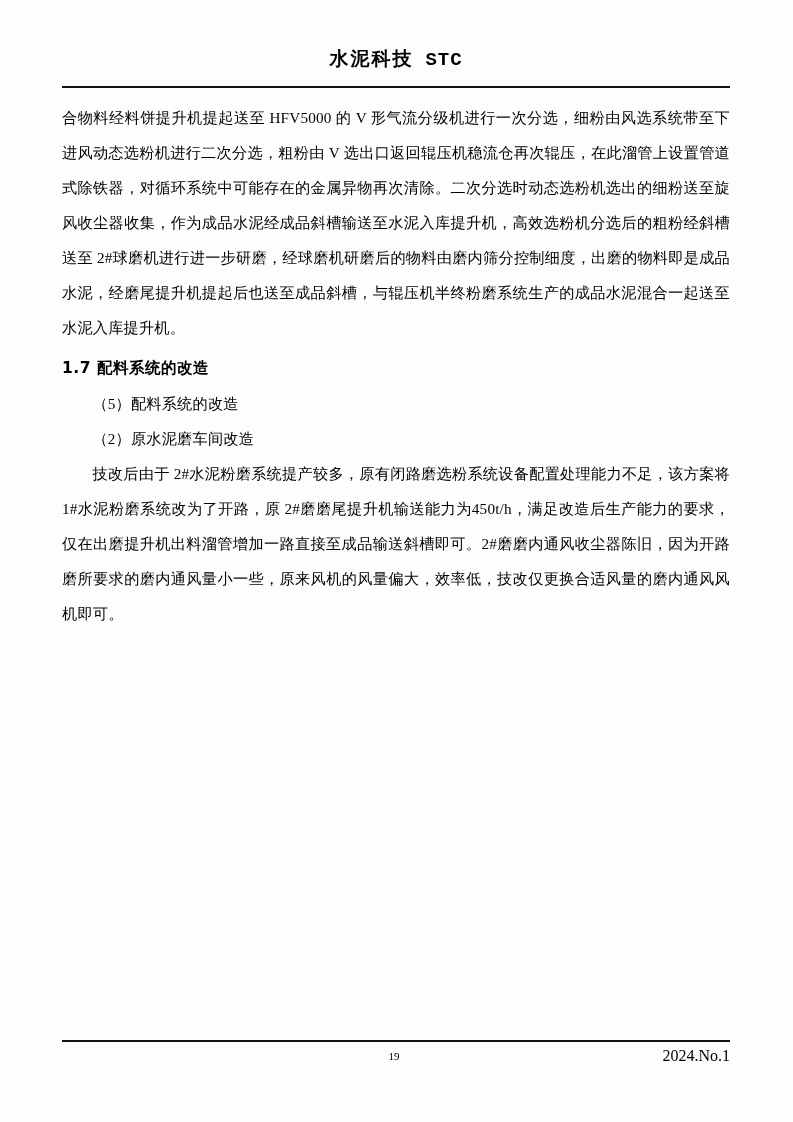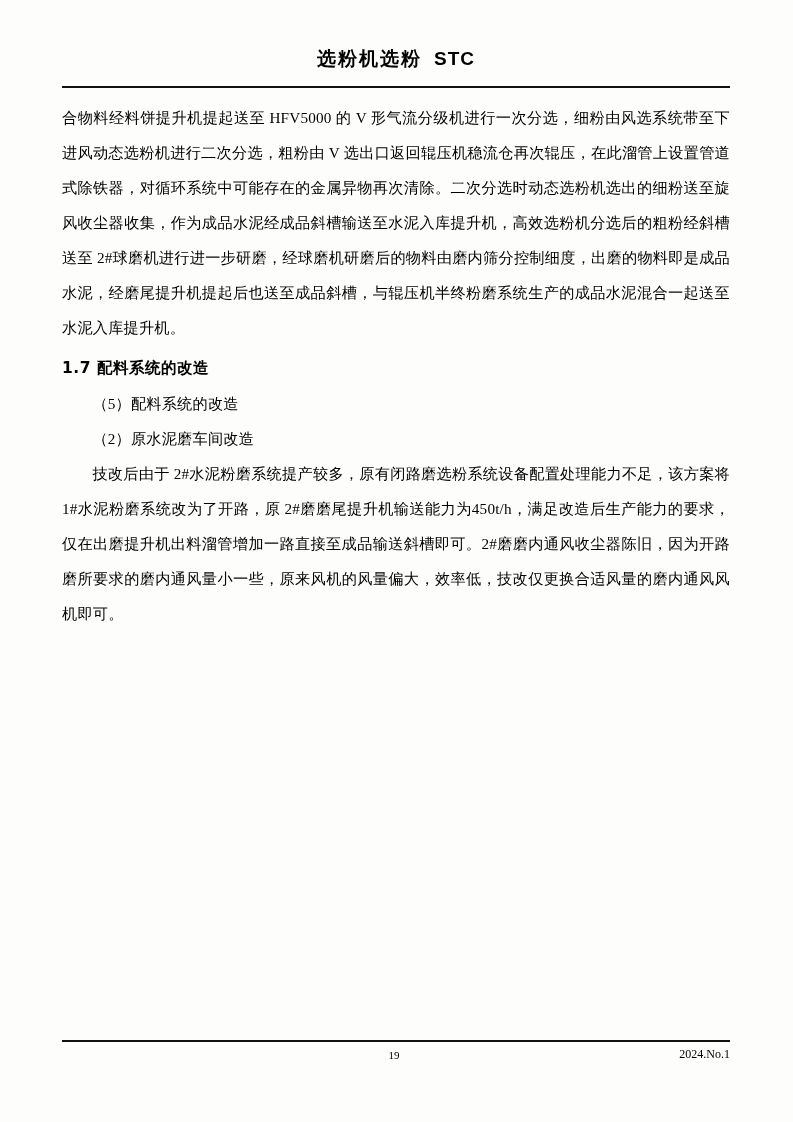--- a/index.html
+++ b/index.html
@@ -33,21 +33,21 @@
   .header {
     text-align: center;
     font-family: "DejaVu Serif", "Liberation Serif", serif;
     font-weight: bold;
     font-size: 19px;
     letter-spacing: 2px;
     padding-top: 18px;
     padding-bottom: 10px;
   }
   .header .stc {
-    font-family: Liberation Sans, sans-serif;
+    font-family: Liberation Mono, monospace;
     letter-spacing: 1px;
     margin-left: 12px;
   }
   .rule-top {
     border-top: 2px solid #111;
     margin-top: 4px;
     margin-bottom: 12px;
   }
   .body-text {
     font-size: 15.2px;
@@ -89,35 +89,35 @@
   }
   .footer .pageno {
     position: absolute;
     left: 0;
     right: 4px;
     text-align: center;
     font-size: 11px;
   }
   .footer .issue {
     margin-left: auto;
-    font-size: 12px;
+    font-size: 16px;
   }
   .footer-row {
     position: relative;
     height: 16px;
   }
 </style>
 </head>
 <body>
 
 <div class="page">
   <div class="page-inner">
 
     <div class="header">
-      <span>选粉机选粉</span><span class="stc">STC</span>
+      <span>水泥科技</span><span class="stc">STC</span>
     </div>
     <div class="rule-top"></div>
 
     <div class="body-text">
 
       <p>合物料经料饼提升机提起送至 HFV5000 的 V 形气流分级机进行一次分选，细粉由风选系统带至下进风动态选粉机进行二次分选，粗粉由 V 选出口返回辊压机稳流仓再次辊压，在此溜管上设置管道式除铁器，对循环系统中可能存在的金属异物再次清除。二次分选时动态选粉机选出的细粉送至旋风收尘器收集，作为成品水泥经成品斜槽输送至水泥入库提升机，高效选粉机分选后的粗粉经斜槽送至 2#球磨机进行进一步研磨，经球磨机研磨后的物料由磨内筛分控制细度，出磨的物料即是成品水泥，经磨尾提升机提起后也送至成品斜槽，与辊压机半终粉磨系统生产的成品水泥混合一起送至水泥入库提升机。</p>
 
 
       <h2 class="section">
         <span>1.7</span>

